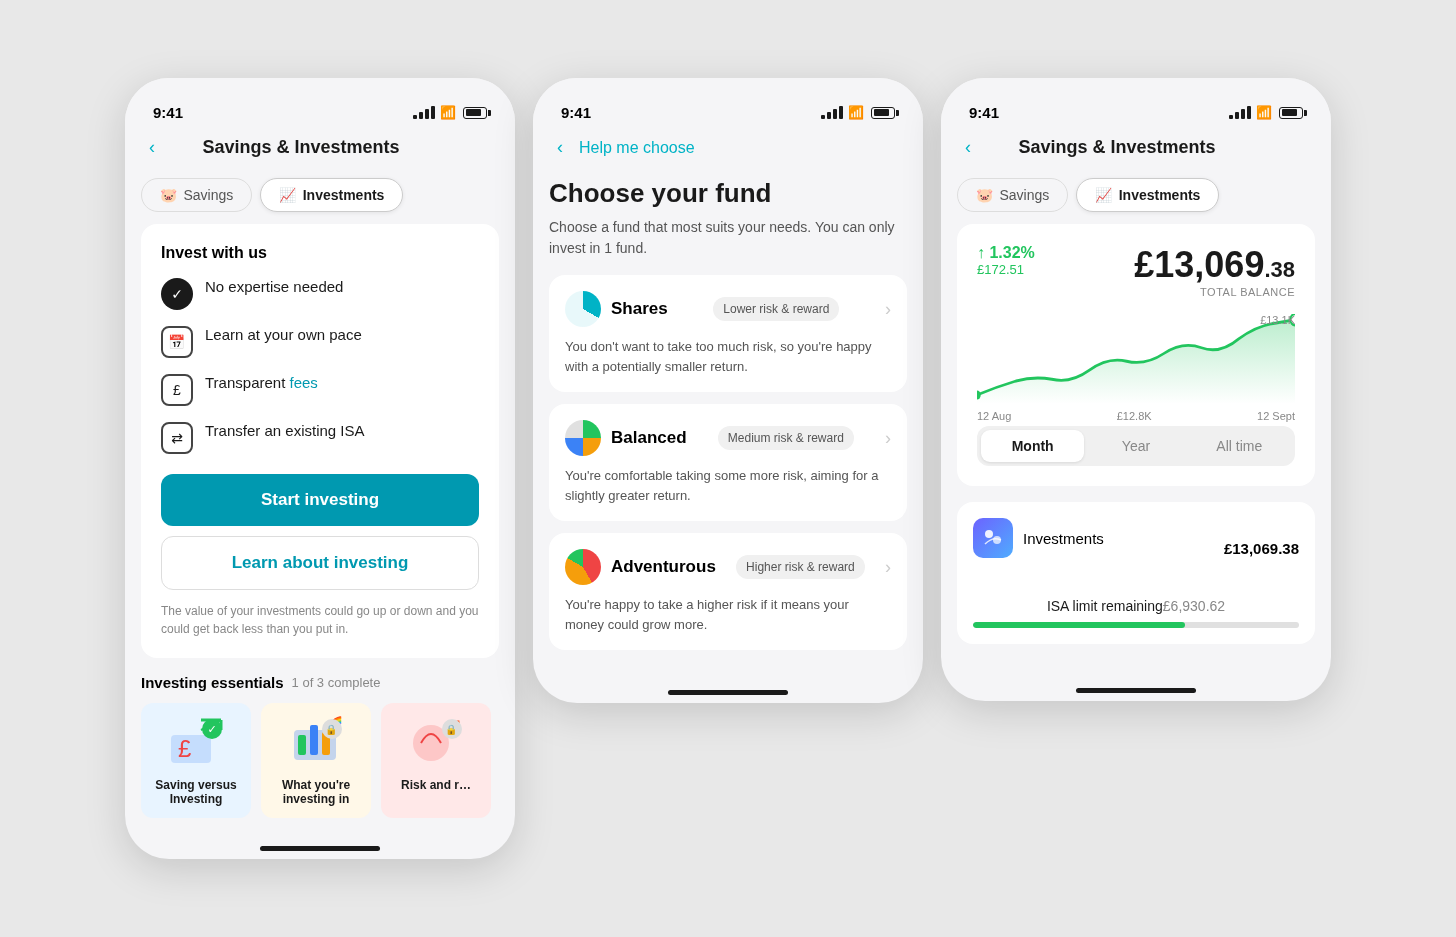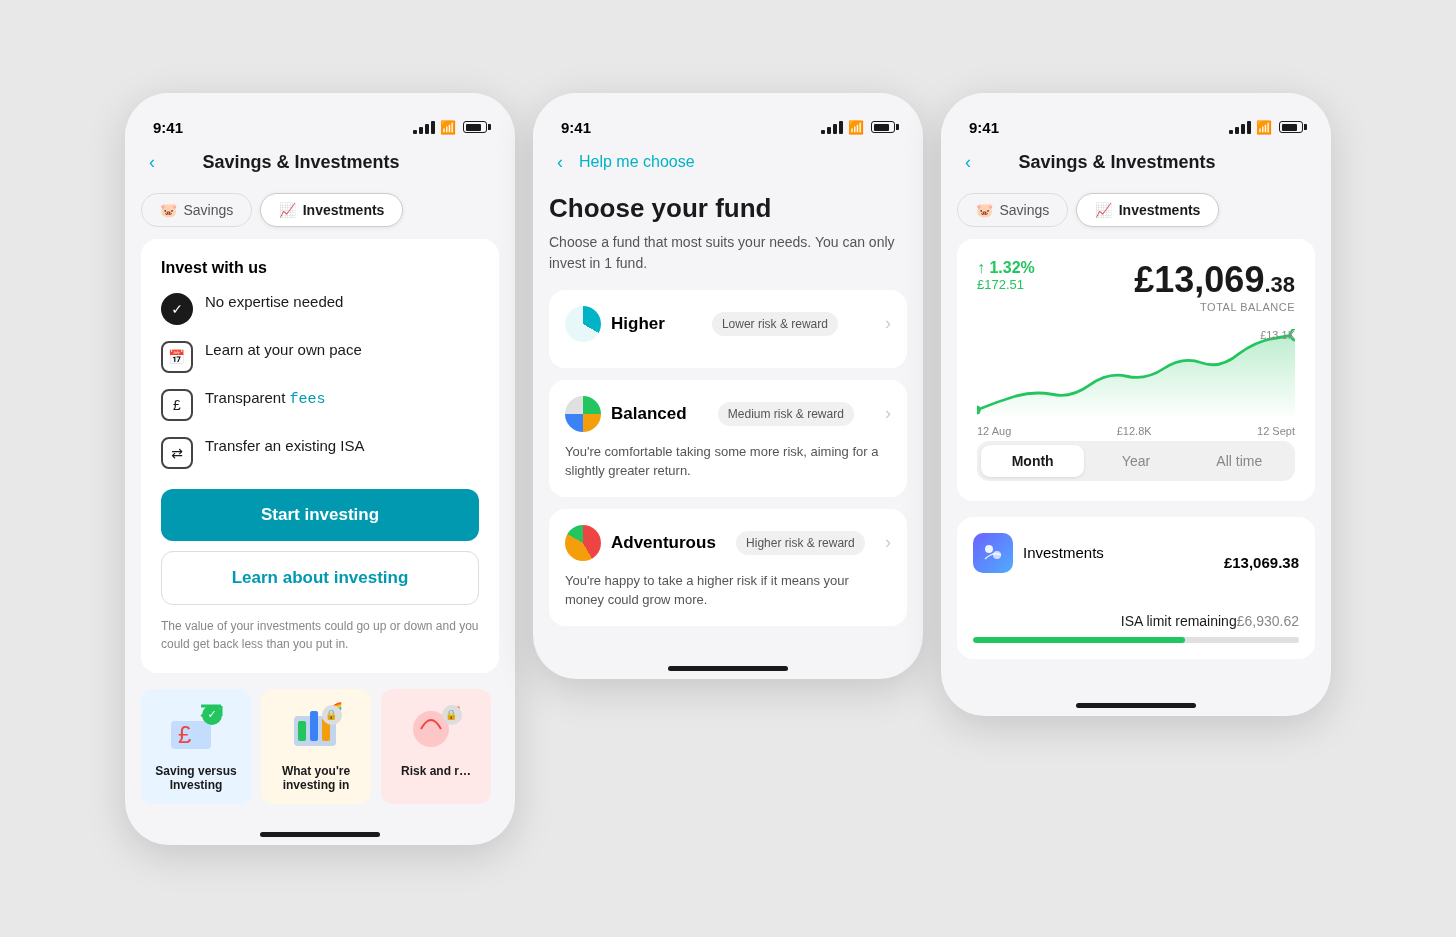--- a/index.html
+++ b/index.html
@@ -204,21 +204,21 @@
       justify-content: center;
       color: white;
       font-size: 11px;
     }
     .essentials-card-label {
       font-size: 12px;
       font-weight: 600;
       text-align: center;
       color: #1a1a1a;
     }
-    .link-text { color: #0099b0; font-family: Liberation Mono, monospace; }
+    .link-text { color: #0099b0; }
     
     .fund-header {
       padding: 4px 16px 16px;
       background: #f5f5f7;
     }
     .fund-title { font-size: 26px; font-weight: 800; margin-bottom: 8px; color: #1a1a1a; }
     .fund-subtitle { font-size: 14px; color: #555; line-height: 1.5; }
     .fund-card {
       background: white;
       border-radius: 16px;
@@ -336,21 +336,21 @@
       color: #0099b0;
       font-size: 14px;
       font-weight: 500;
       cursor: pointer;
       display: flex;
       align-items: center;
       gap: 6px;
     }
     .isa-limit-row {
       display: flex;
-      justify-content: flex-end;
+      justify-content: center;
       align-items: center;
       margin-bottom: 8px;
       margin-top: 40px;
     }
     .isa-limit-label { font-size: 14px; color: #1a1a1a; }
     .isa-limit-value { font-size: 14px; color: #888; }
     .limit-bar {
       height: 6px;
       background: #e0e0e0;
       border-radius: 3px;
@@ -475,20 +475,24 @@
             <div class="feature-icon-outline">⇄</div>
             <span>Transfer an existing ISA</span>
           </li>
         </ul>
         <button class="btn-primary">Start investing</button>
         <button class="btn-secondary">Learn about investing</button>
         <p class="disclaimer">The value of your investments could go up or down and you could get back less than you put in.</p>
       </div>
 
       <div class="essentials-section">
+        <div class="essentials-header">
+          <span>Investing essentials</span>
+          <span class="essentials-progress">1 of 3 complete</span>
+        </div>
         <div class="essentials-cards">
           <div class="essentials-card ess-card-1">
             <div class="essentials-card-img">
               <svg width="60" height="50" viewBox="0 0 60 50">
                 <rect x="5" y="20" width="40" height="28" rx="4" fill="#3b82f6" opacity="0.2"></rect>
                 <text x="12" y="42" font-size="24" fill="#ef4444">£</text>
                 <line x1="35" y1="5" x2="55" y2="5" stroke="#22c55e" stroke-width="3"></line>
                 <line x1="55" y1="5" x2="55" y2="15" stroke="#22c55e" stroke-width="3"></line>
                 <line x1="35" y1="15" x2="55" y2="5" stroke="#22c55e" stroke-width="2"></line>
               </svg>
@@ -554,25 +558,26 @@
     <div class="fund-header">
       <div class="fund-title">Choose your fund</div>
       <div class="fund-subtitle">Choose a fund that most suits your needs. You can only invest in 1 fund.</div>
     </div>
 
     <div class="screen-content">
       <div class="fund-card">
         <div class="fund-card-header">
           <div class="fund-card-left">
             <div class="pie-careful fund-icon"></div>
-            <span class="fund-name">Higher</span>
+            <span class="fund-name">Shares</span>
           </div>
           <span class="fund-badge">Lower risk &amp; reward</span>
           <span class="fund-arrow">›</span>
         </div>
+        <div class="fund-desc">You don't want to take too much risk, so you're happy with a potentially smaller return.</div>
       </div>
 
       <div class="fund-card">
         <div class="fund-card-header">
           <div class="fund-card-left">
             <div class="pie-balanced fund-icon"></div>
             <span class="fund-name">Balanced</span>
           </div>
           <span class="fund-badge">Medium risk &amp; reward</span>
           <span class="fund-arrow">›</span>

